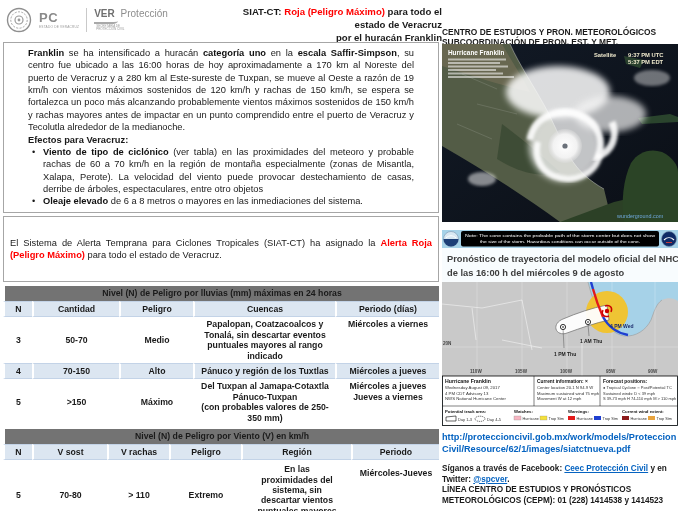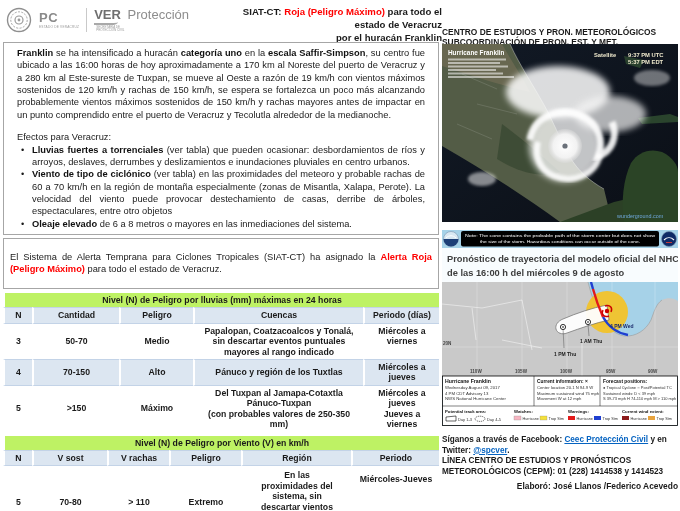--- a/index.html
+++ b/index.html
@@ -9,52 +9,52 @@
 
   
   .top { display:flex; align-items:flex-start; padding:3px 2px 0 6px; height:42px; }
   .logos { width:206px; display:flex; align-items:center; gap:7px; padding-top:4px; }
   .seal { width:26px; height:26px; }
   .pcblock { display:flex; flex-direction:column; line-height:1; }
   .pcblock .pc { font-size:13px; font-weight:bold; color:#8a8a8a; letter-spacing:.5px;}
   .pcblock .pcsub { font-size:3.2px; color:#9a9a9a; margin-top:2px; letter-spacing:.2px;}
   .vdiv { width:1px; height:24px; background:#c9c9c9; }
   .verblock { display:flex; flex-direction:column; line-height:1.05; }
-  .verline1 { font-size:13px; }
+  .verline1 { font-size:10px; }
   .verline1 .ver { font-weight:bold; color:#6f6f6f; }
   .verline1 .prot { color:#8d8d8d; margin-left:3px; }
   .versub { font-size:3px; color:#9a9a9a; margin-top:1px; margin-left:2px; white-space:pre-line;}
   .swoosh { width:24px; height:4px; border-bottom:2px solid #a9a9a9; border-radius:0 0 60%/150% 60%;}
   .title { flex:1; text-align:right; font-weight:bold; font-size:9.6px; line-height:1.35;
     padding-top:3px; max-width:232px; }
   .title .red { color:#FF0000; }
   .org { width:236px; text-align:left; font-weight:bold; font-size:8.4px; line-height:1.18;
     padding-top:1px; margin-left:auto;margin-top:24px; }
 
   
   .cols { display:flex; padding:0 2px 0 3px; gap:3px; }
   .left { width:436px; }
   .right { width:236px; }
 
-  .txtbox { border:1px solid #a6a6a6; padding:4px 13px; font-size:9.3px; line-height:1.33;
+  .txtbox { border:1px solid #a6a6a6; padding:4px 24px; font-size:9.3px; line-height:1.33;
     text-align:justify; }
   .txtbox b { color:#111; }
-  .effects-h { font-weight:normal; margin-top:10px; }
+  .effects-h { font-weight:bold; }
   ul.eff { list-style:none; padding-left:13px; }
   ul.eff li { position:relative; padding-left:2px; }
   ul.eff li::before { content:"•"; position:absolute; left:-9px; }
-  .alertbox { border:1px solid #a6a6a6; padding:12px 6px; font-size:9.3px; line-height:1.33;
+  .alertbox { border:1px solid #a6a6a6; padding:20px 6px; font-size:9.3px; line-height:1.33;
     text-align:justify; margin-top:3px; }
   .alertbox .red { color:#FF0000; font-weight:bold; }
 
   table.dt { width:100%; border-collapse:separate; border-spacing:0; margin-top:4px;
     font-size:8.7px; }
   table.dt td, table.dt th { border-left:2px solid #fff; border-top:1px solid #c3d3e7;
     padding:2px 3px; text-align:center; vertical-align:middle; font-weight:bold; line-height:1.2;}
-  table.dt .ttl { background:#bef264; font-weight:bold; border-top:none; }
+  table.dt .ttl { background:#737373; font-weight:bold; border-top:none; }
   table.dt thead th { background:#DCE6F1; }
   table.dt .alt td { background:#DCE6F1; }
   .preline { white-space:pre-line; }
 
   
   .sat { width:236px; height:178px; margin-top:2px; display:block; }
   .nhc { width:236px; height:196px; margin-top:8px; display:block; }
   svg text { font-family:"Liberation Sans", sans-serif; }
   .linkline { margin-top:6px; font-size:9.2px; font-weight:bold; color:#0563C1;
     word-break:break-all; line-height:1.25; }
@@ -107,41 +107,40 @@
   <div class="cols">
 
     <div class="left">
 
       <div class="txtbox">
         <div>
           <b>Franklin</b><span> se ha intensificado a huracán </span><b>categoría uno</b><span> en la </span><b>escala Saffir-Simpson</b><span>, su centro fue ubicado a las 16:00 horas de hoy aproximadamente a 170 km al Noreste del puerto de Veracruz y a 280 km al Este-sureste de Tuxpan, se mueve al Oeste a razón de 19 km/h con vientos máximos sostenidos de 120 km/h y rachas de 150 km/h, se espera se fortalezca un poco más alcanzando probablemente vientos máximos sostenidos de 150 km/h y rachas mayores antes de impactar en un punto comprendido entre el puerto de Veracruz y Tecolutla alrededor de la  medianoche.</span>
         </div>
         <div class="effects-h">Efectos para Veracruz:</div>
         <ul class="eff">
-          <li><b>Lluvias fuertes a torrenciales</b><span> (ver tabla) que pueden ocasionar: desbordamientos de ríos y arroyos, deslaves, derrumbes y deslizamientos e inundaciones pluviales en centro urbanos.</span></li>
           <li><b>Viento de tipo de ciclónico</b><span> (ver tabla) en las proximidades del meteoro y probable rachas de 60 a 70 km/h en la región de montaña especialmente (zonas de Misantla, Xalapa, Perote). La velocidad del viento puede provocar destechamiento de casas, derribe de árboles, espectaculares, entre otro objetos</span></li>
           <li><b>Oleaje elevado</b><span> de 6 a 8 metros o mayores en las inmediaciones del sistema.</span></li>
         </ul>
       </div>
 
       <div class="alertbox">
         <span>El Sistema de Alerta Temprana para Ciclones Tropicales (SIAT-CT) ha asignado la </span><span class="red">Alerta Roja (Peligro Máximo)</span><span> para todo el estado de Veracruz.</span>
       </div>
 
       <table class="dt">
         <thead>
           <tr>
               <th class="ttl" colspan="5">Nivel (N) de Peligro por lluvias (mm) máximas en 24 horas</th>
             </tr>
           <tr>
             <th style="width:29px">N</th>
             <th style="width:87px">Cantidad</th>
             <th style="width:74px">Peligro</th>
             <th>Cuencas</th>
-            <th style="width:76px">Periodo (días)</th>
+            <th style="width:104px">Periodo (días)</th>
           </tr>
         </thead>
         <tbody>
           <tr>
             <td>3</td>
             <td>50-70</td>
             <td>Medio</td>
             <td>Papalopan, Coatzacoalcos y Tonalá, sin descartar eventos puntuales mayores al rango indicado</td>
             <td style="vertical-align:top">Miércoles a viernes</td>
           </tr>
@@ -361,20 +360,21 @@
           <text x="160.5" y="189.8" font-size="3.8" fill="#333">Trop Stm</text>
 
           <text x="180" y="183" font-size="4.3" font-weight="bold" fill="#111">Current wind extent:</text>
           <rect x="180" y="186" width="7" height="4" fill="#8B1A1A"></rect>
           <text x="188.5" y="189.8" font-size="3.8" fill="#333">Hurricane</text>
           <rect x="206" y="186" width="7" height="4" fill="#E8A33D"></rect>
           <text x="214.5" y="189.8" font-size="3.8" fill="#333">Trop Stm</text>
         </g>
       </svg>
 
+      <div class="linkline">http://proteccioncivil.gob.mx/work/models/ProteccionCivil/Resource/62/1/images/siatctnueva.pdf</div>
 
       <div class="social">
         <span>Síganos a través de Facebook: </span><a>Ceec Protección Civil</a><span> y en Twitter: </span><a>@spcver</a><span>.</span>
         <div>LÍNEA CENTRO DE ESTUDIOS Y PRONÓSTICOS METEOROLÓGICOS (CEPM): 01 (228) 1414538 y 1414523</div>
       </div>
 
       <div class="elab">Elaboró: José Llanos /Federico Acevedo</div>
     </div>
   </div>
 </div>

